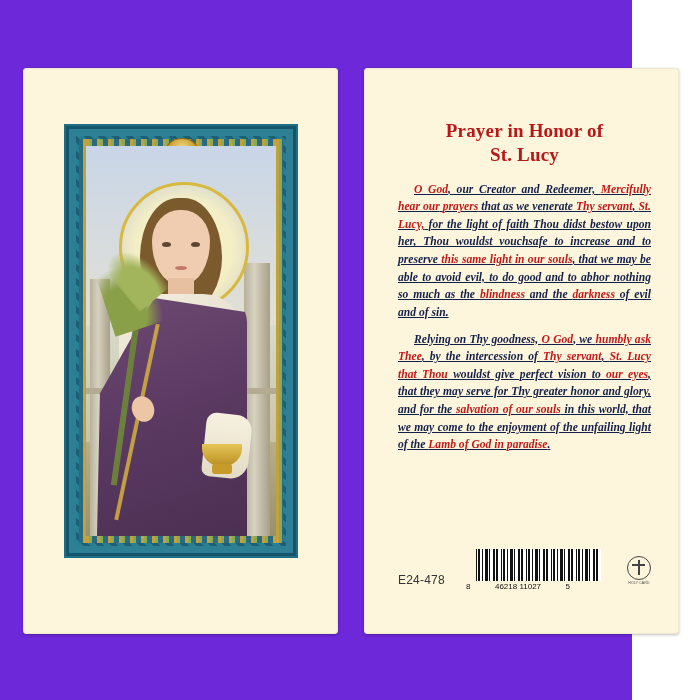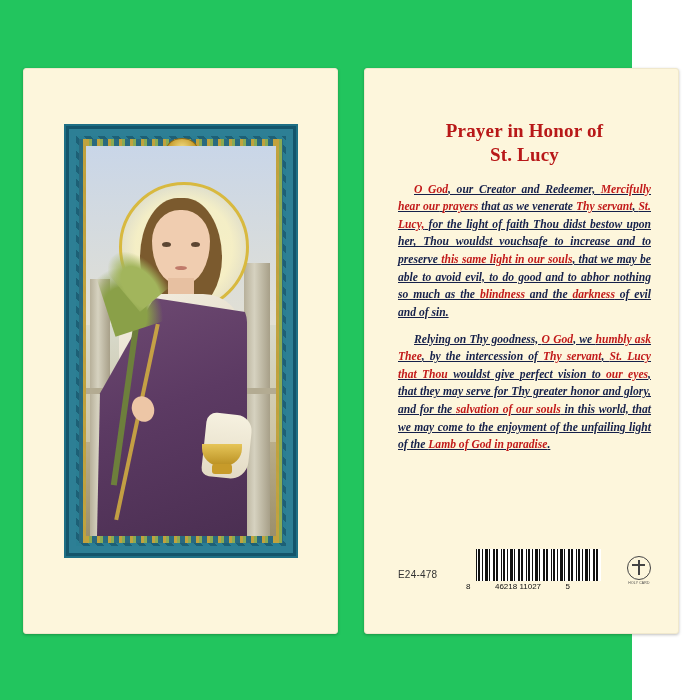--- a/index.html
+++ b/index.html
@@ -10,21 +10,21 @@
   body {
     width: 700px;
     height: 700px;
     font-family: "Liberation Sans", sans-serif;
     overflow: hidden;
   }
   .stage {
     position: relative;
     width: 632px;
     height: 700px;
-    background: #22c55e;
+    background: #6d28d9;
   }
 
   
   .card {
     position: absolute;
     background: #fdf6dc;
     box-shadow: 0 1px 3px rgba(0,0,0,0.25);
     border: 1px solid #f0e8cc;
     border-radius: 3px;
   }
@@ -320,23 +320,23 @@
   .footer {
     position: absolute;
     left: 33px;
     right: 24px;
     bottom: 42px;
     height: 34px;
   }
   .item-code {
     position: absolute;
     left: 0;
-    bottom: 11px;
+    bottom: 4px;
     font-family: "Liberation Sans", sans-serif;
-    font-size: 10px;
+    font-size: 12px;
     color: #333333;
     letter-spacing: 0.2px;
   }
   .barcode {
     position: absolute;
     left: 78px;
     bottom: 10px;
     width: 125px;
     height: 32px;
     background:

